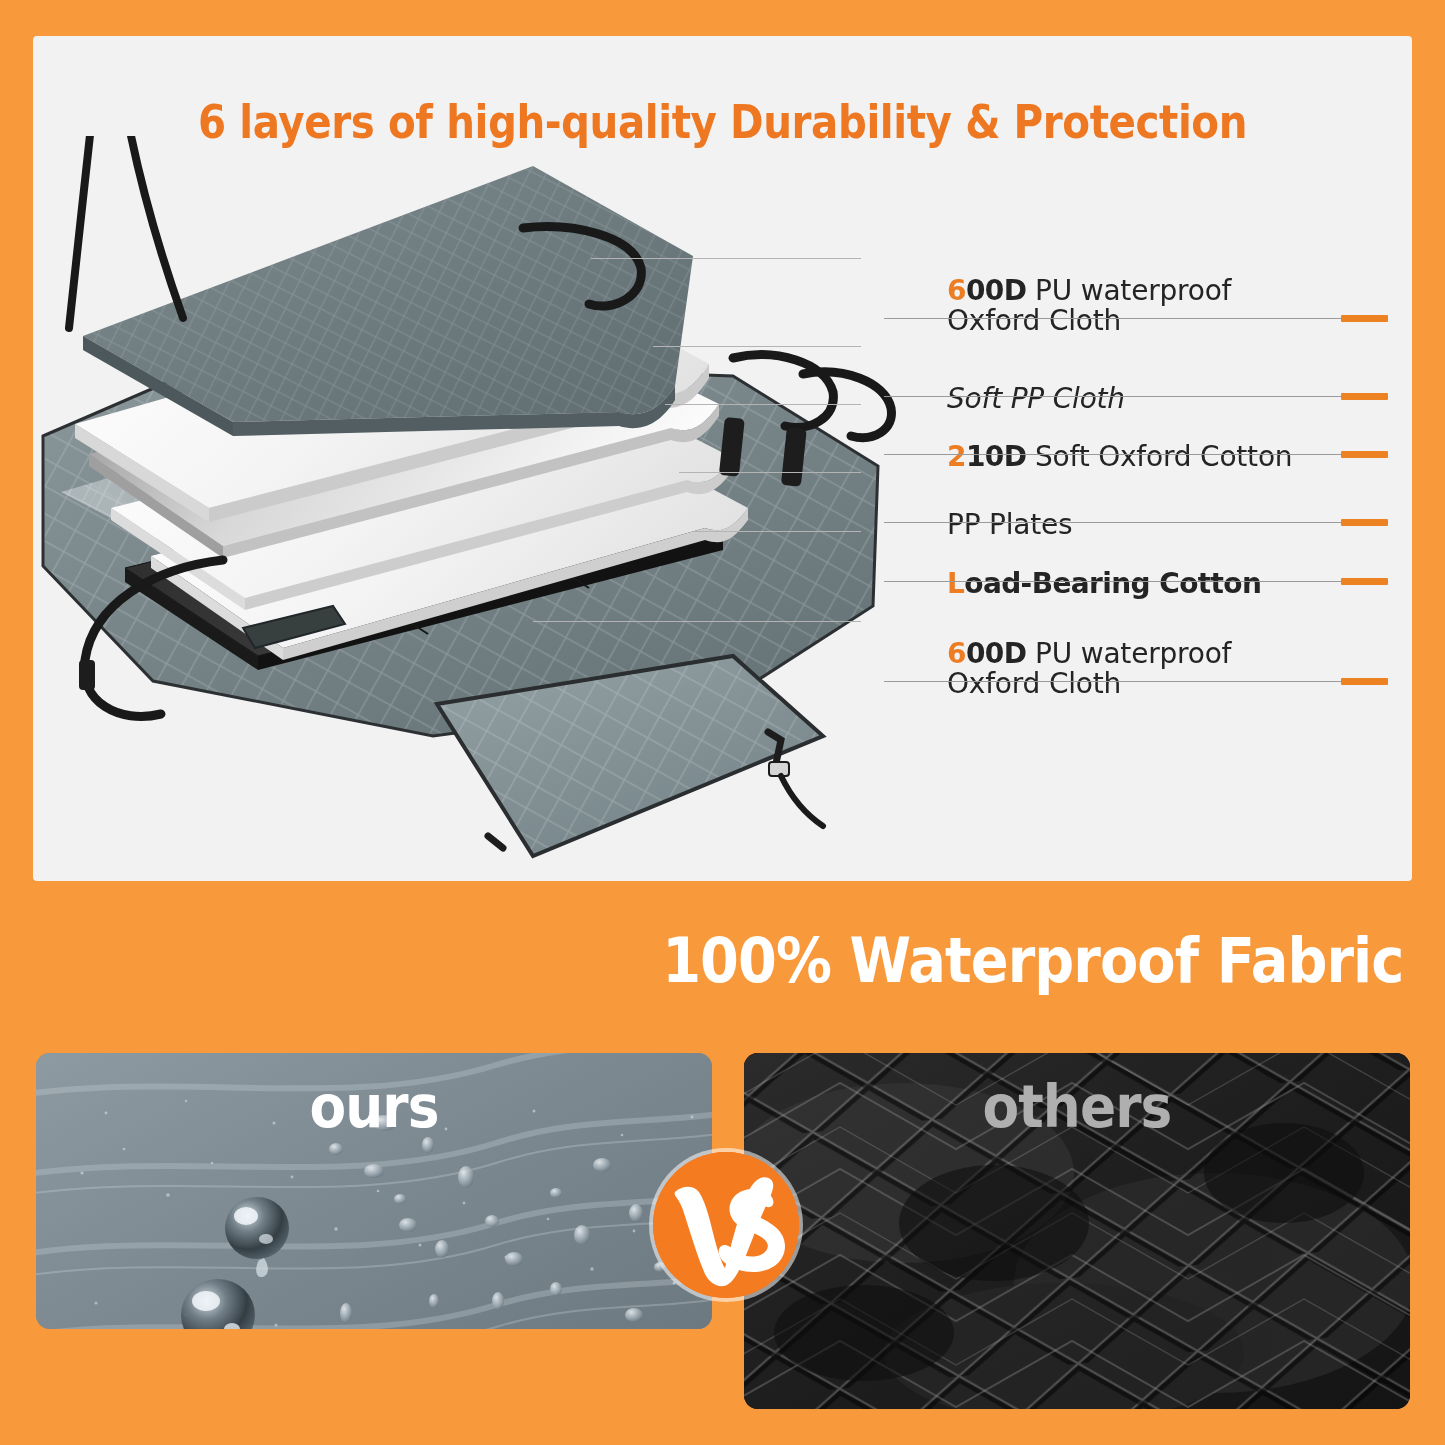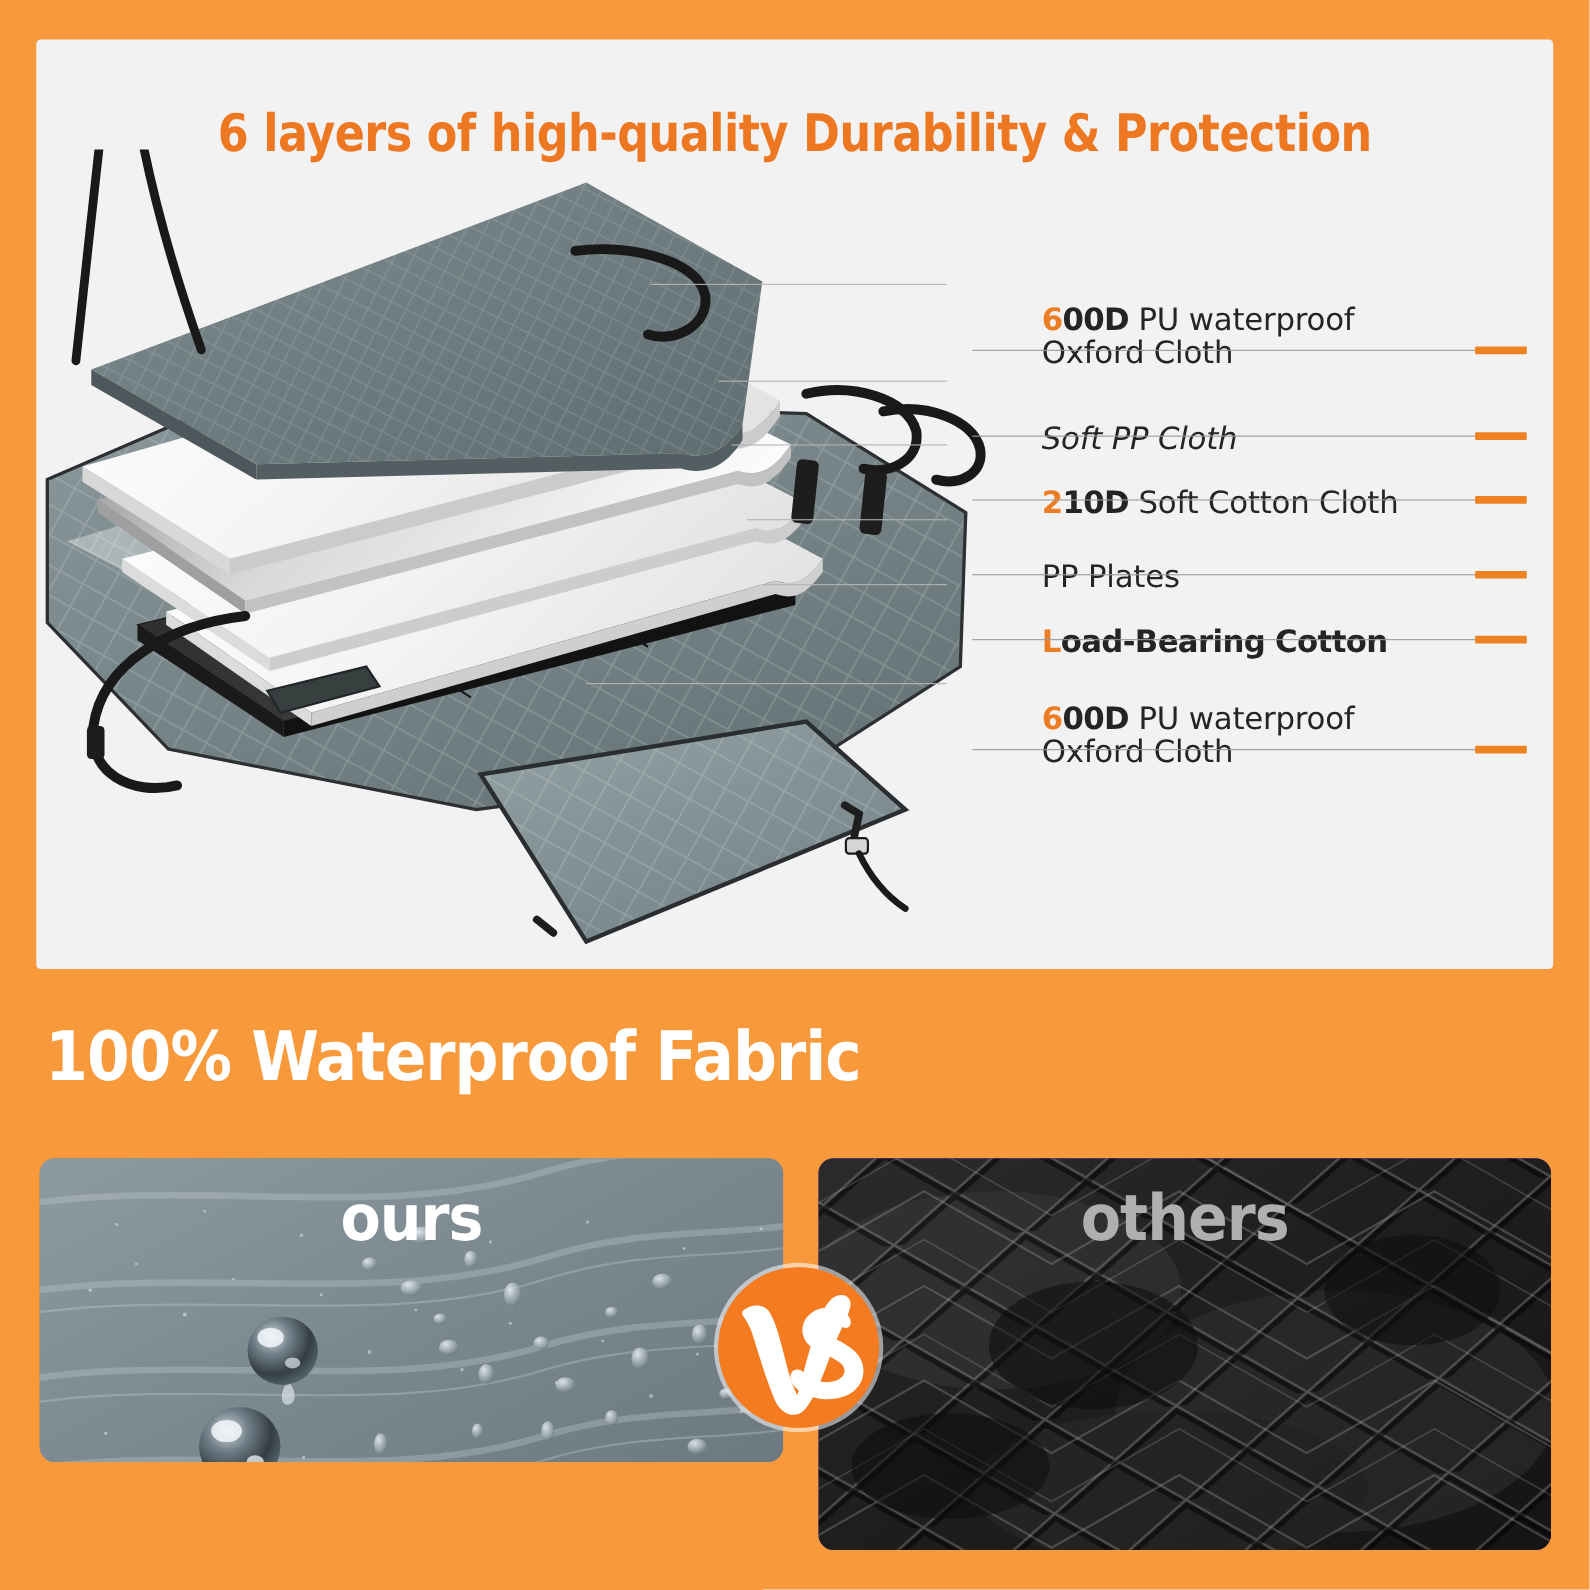--- a/index.html
+++ b/index.html
@@ -50,39 +50,39 @@
   }
   .cl-dash{
     position:absolute;left:457px;width:47px;height:7px;background:#ED8222;border-radius:1px;
   }
   
   .leader{position:absolute;height:1px;background:#b4b4b4;}
 
   
   .banner{
     position:absolute;left:0;top:900px;width:1445px;height:120px;
-    display:flex;align-items:center;justify-content:flex-start;
+    display:flex;align-items:center;justify-content:flex-end;
   }
   .banner-text{
     font-family:"DejaVu Sans", sans-serif;
     font-size:62px;font-weight:bold;color:#FFFFFF;
     letter-spacing:-1px;transform:scaleX(0.9);
     white-space:nowrap;
   }
 
   
   .cmp-left{
     position:absolute;left:36px;top:1053px;width:676px;height:276px;
     border-radius:14px;overflow:hidden;
     background:#7d8a92;
   }
   .cmp-right{
     position:absolute;left:744px;top:1053px;width:666px;height:356px;
     border-radius:14px;overflow:hidden;
-    background:#4c1d95;
+    background:#000000;
     text-decoration:underline;
   }
   .cmp-label{
     position:absolute;top:20px;width:100%;text-align:center;
     font-family:"DejaVu Sans", sans-serif;
     font-size:58px;font-weight:bold;letter-spacing:-1px;
     z-index:6;transform:scaleX(0.92);
   }
   .cmp-label.ours{color:#FFFFFF;}
   .cmp-label.others{color:#AFAFAF;}
@@ -237,21 +237,21 @@
       <div class="callout" style="top:168px;">
         <div class="cl-text" style="top:0;font-style:italic;">
           <span class="accent bold"></span><span class="bold"></span><span>Soft PP Cloth</span>
         </div>
         <div class="cl-rule" style="top:42px;"></div>
         <div class="cl-dash" style="top:39px;"></div>
       </div>
 
       <div class="callout" style="top:226px;">
         <div class="cl-text" style="top:0;">
-          <span class="accent bold">2</span><span class="bold">10D</span><span> Soft Cotton Cloth</span>
+          <span class="accent bold">2</span><span class="bold">10D</span><span> Soft Oxford Cotton</span>
         </div>
         <div class="cl-rule" style="top:42px;"></div>
         <div class="cl-dash" style="top:39px;"></div>
       </div>
 
       <div class="callout" style="top:294px;">
         <div class="cl-text" style="top:0;">
           <span class="accent bold"></span><span class="bold"></span><span>PP Plates</span>
         </div>
         <div class="cl-rule" style="top:42px;"></div>

